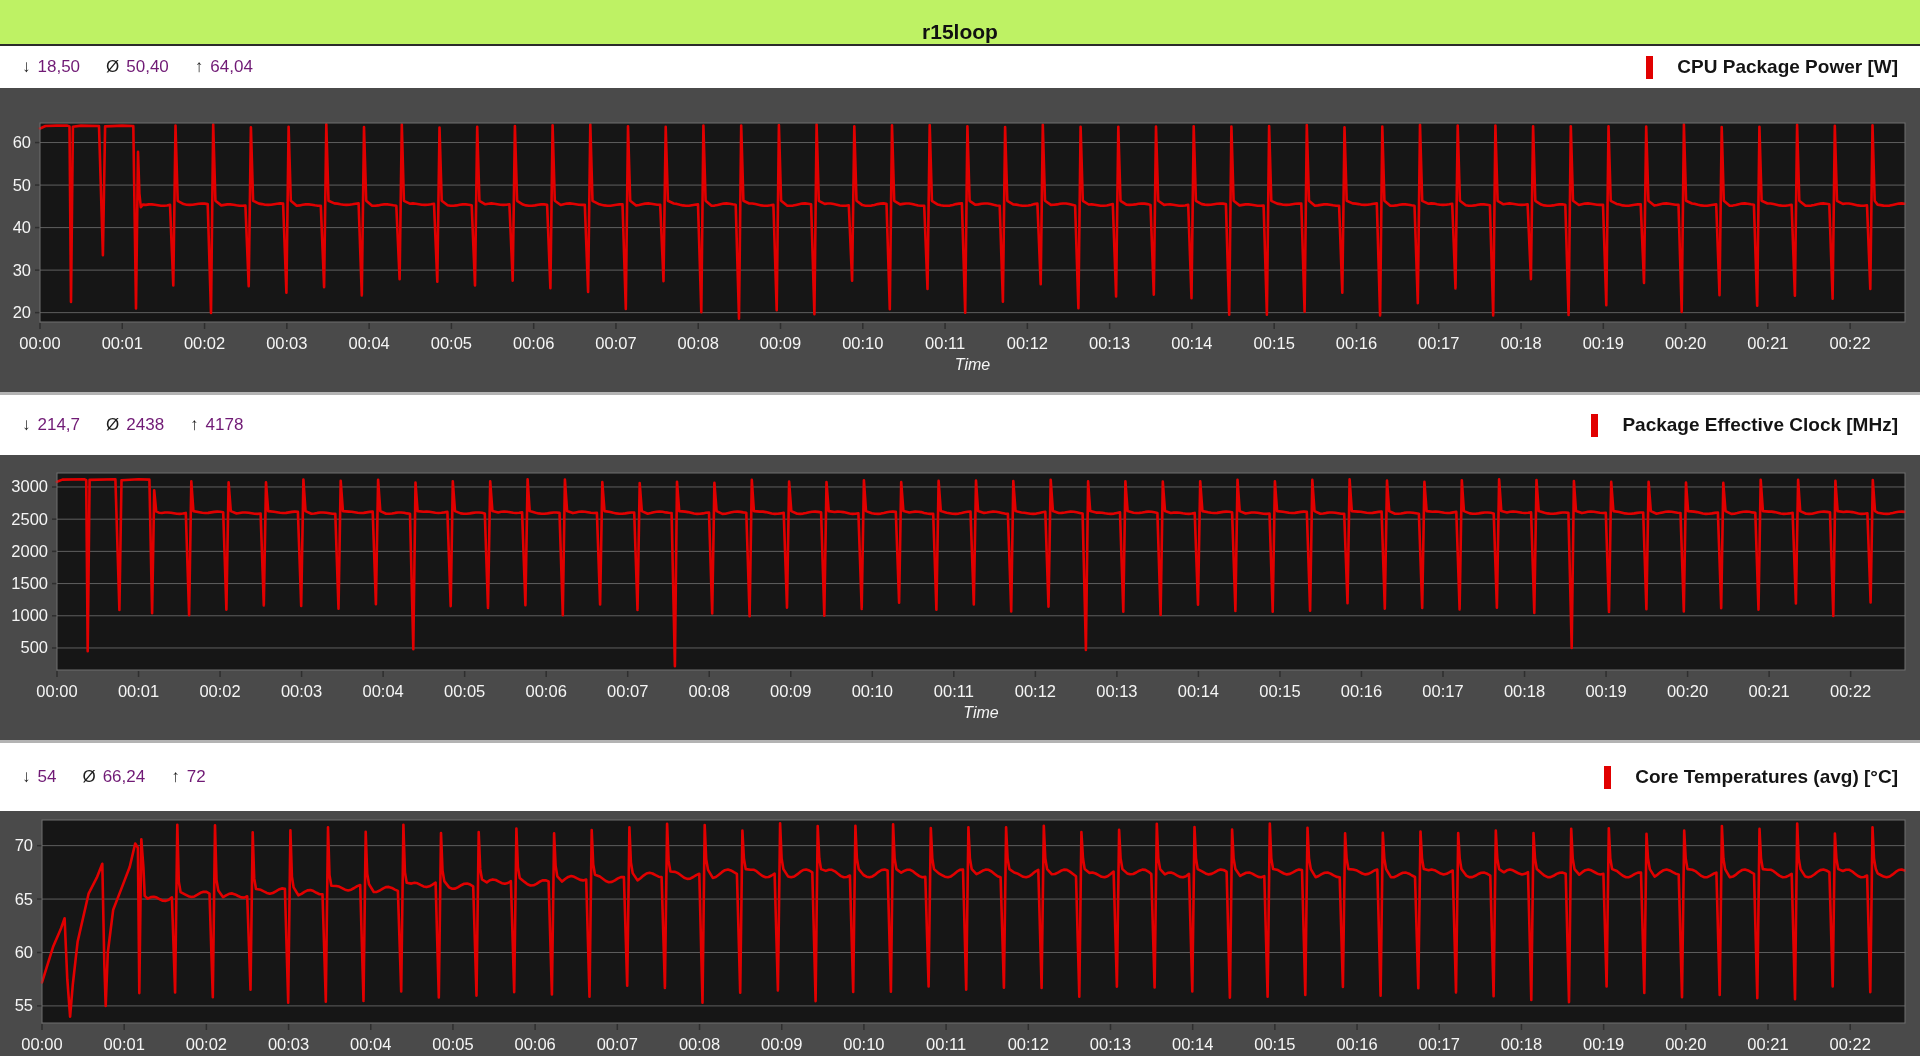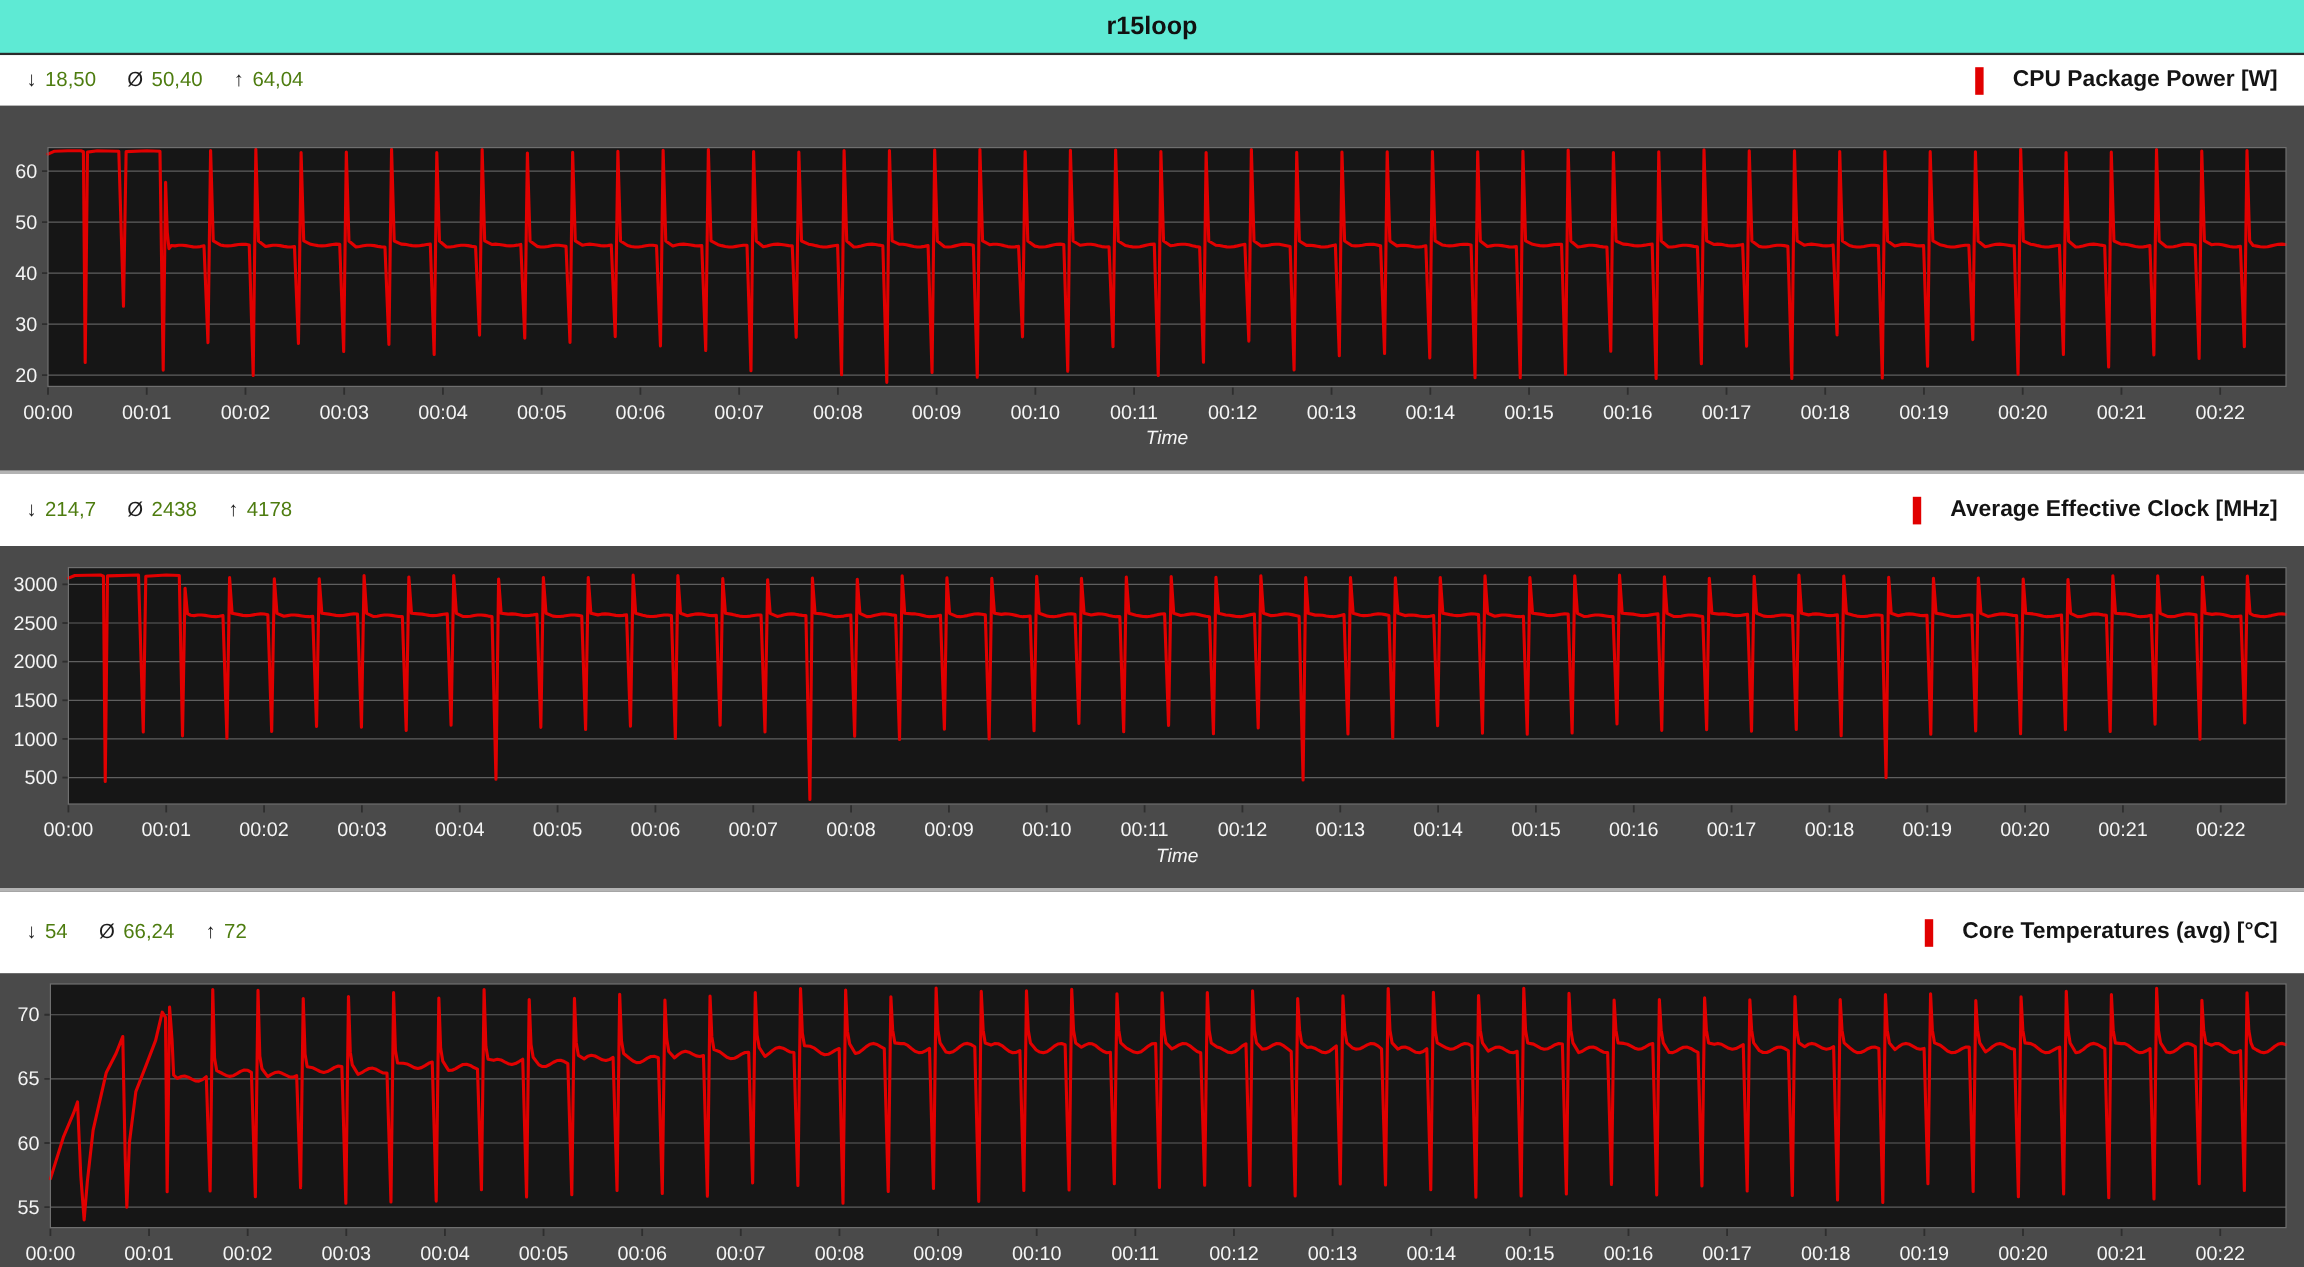--- a/index.html
+++ b/index.html
@@ -1,26 +1,26 @@
 <!DOCTYPE html>
 <html><head>
 <meta charset="utf-8">
 <style>
   html,body{margin:0;padding:0;background:#ffffff;}
   body{width:1920px;height:1056px;overflow:hidden;font-family:"Liberation Sans","DejaVu Sans",sans-serif;}
-  .title-bar{height:44px;border-bottom:2px solid #2b2b2b;display:flex;align-items:center;justify-content:center;background:#5eead4;}
+  .title-bar{height:44px;border-bottom:2px solid #2b2b2b;display:flex;align-items:flex-end;justify-content:center;background:#bef264;}
   .title-bar h1{margin:0;font-size:21px;font-weight:bold;color:#111;}
   .hdr{display:flex;align-items:center;justify-content:space-between;background:#ffffff;padding:0 22px;}
   .hdr0{height:42px;}
   .hdr1{height:60px;}
   .hdr2{height:68px;}
   .stats{display:flex;align-items:center;gap:26px;font-size:17px;}
   .stat{display:flex;align-items:center;gap:7px;}
   .stat .sym{color:#1c1c1c;font-weight:normal;}
-  .stat .val{color:#4d7c0f;}
+  .stat .val{color:#701a75;}
   .legend{display:flex;align-items:center;gap:24px;font-size:19px;font-weight:bold;color:#141414;}
   .legend-bar{width:7px;height:23px;background:#e10000;display:inline-block;}
   .band{background:#4a4a4a;border-bottom:3px solid #b3b3b3;position:relative;overflow:hidden;}
   .band:last-child{border-bottom:none;}
   .band svg{display:block;}
 </style>
 </head>
 <body>
 
 <div class="title-bar">
@@ -129,21 +129,21 @@
         <span class="sym">Ø</span>
         <span class="val">2438</span>
       </span>
     <span class="stat">
         <span class="sym">↑</span>
         <span class="val">4178</span>
       </span>
   </div>
   <div class="legend">
     <span class="legend-bar"></span>
-    <span>Average Effective Clock [MHz]</span>
+    <span>Package Effective Clock [MHz]</span>
   </div>
 </div>
 <div class="band">
   <div class="chart-canvas">
       <svg viewBox="0 0 1920 285" width="1920" height="285">
         <rect x="57" y="18" width="1848" height="197" fill="#161616"></rect>
         <line x1="57" x2="1905" y1="192.9751552795031" y2="192.9751552795031" stroke="#5f5f5f" stroke-width="1"></line>
         <line x1="52" x2="57" y1="192.9751552795031" y2="192.9751552795031" stroke="#2e2e2e" stroke-width="1.5"></line>
         <text x="48" y="198.4751552795031" fill="#f5f5f5" font-size="16.5" text-anchor="end">500</text>
         <line x1="57" x2="1905" y1="160.7750898986597" y2="160.7750898986597" stroke="#5f5f5f" stroke-width="1"></line>

